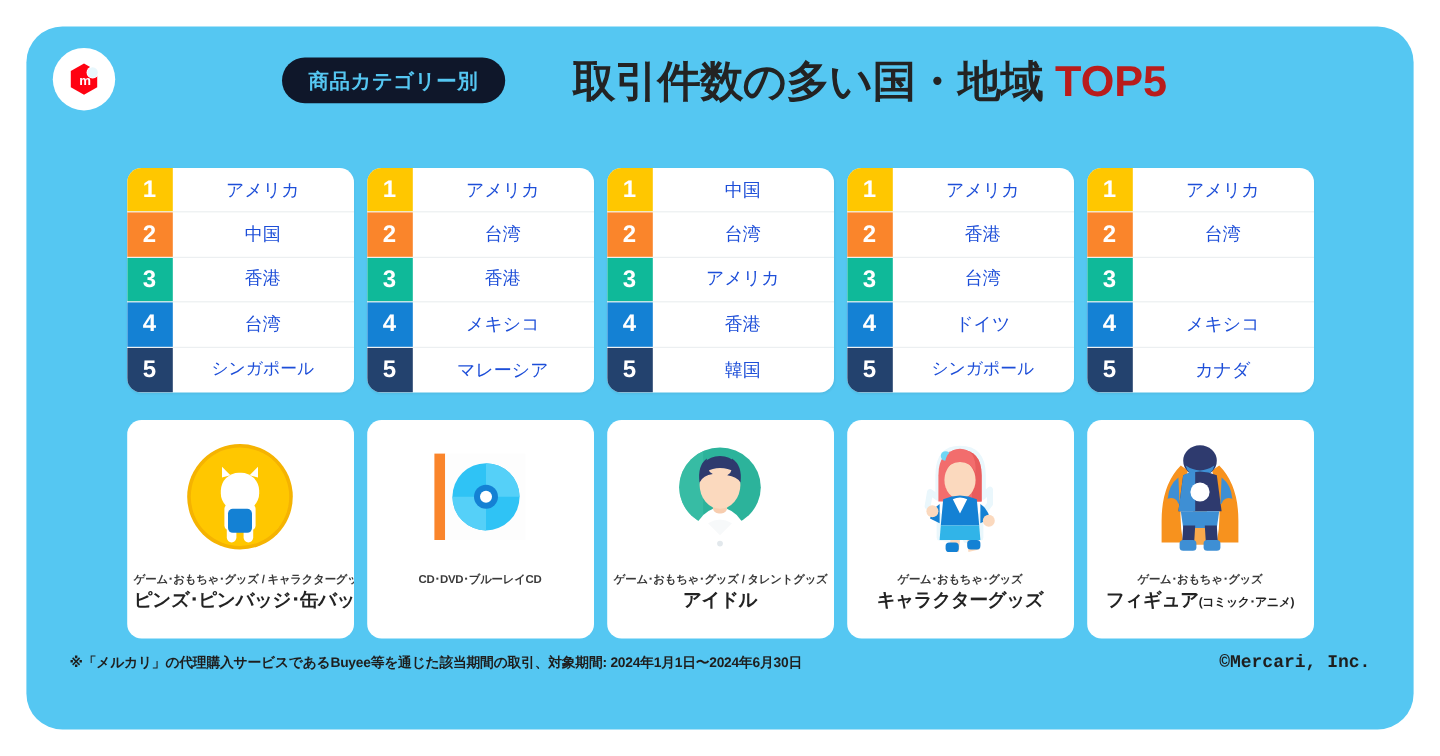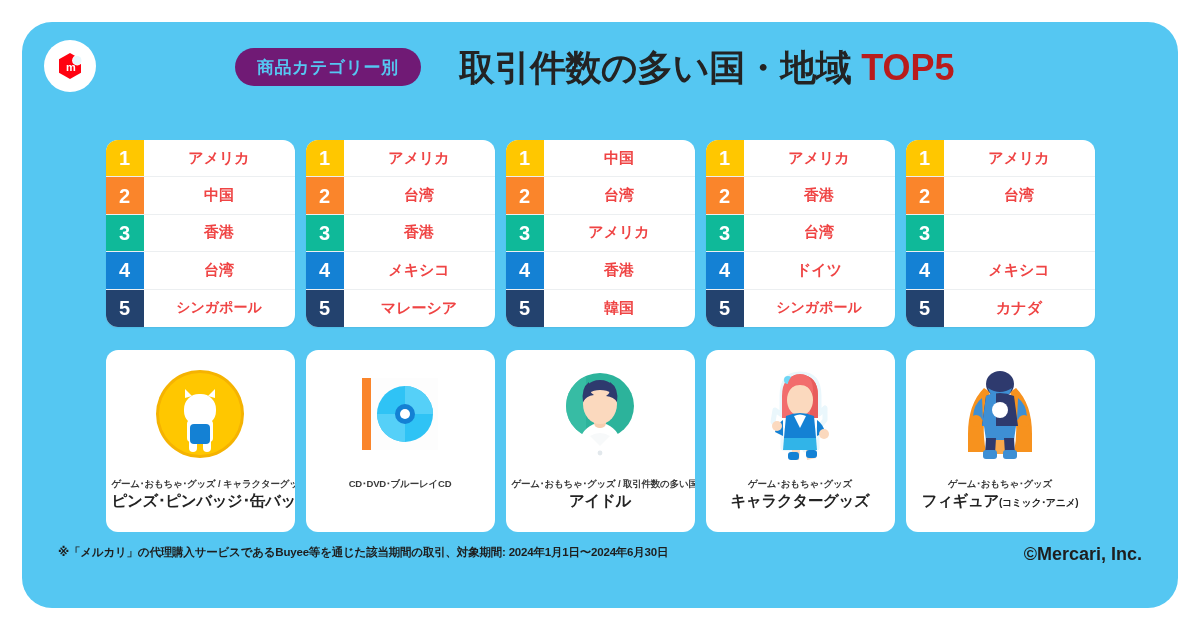--- a/index.html
+++ b/index.html
@@ -38,33 +38,33 @@
     background: #ffffff;
     display: flex; align-items: center; justify-content: center;
   }
   .logo svg { display:block; }
   .badge {
     position: absolute;
     left: 235px; top: 12px;
     height: 38px;
     padding: 0 22px;
     border-radius: 19px;
-    background: #701a75;
+    background: #0f172a;
     display: flex; align-items: center; justify-content: center;
   }
   .badge-text {
     font-size: 17px;
     font-weight: 700;
     color: #55C7F2;
     letter-spacing: 0.5px;
     white-space: nowrap;
   }
   .title {
     position: absolute;
-    left: 459px; top: 0px;
+    left: 477px; top: 0px;
     height: 64px;
     display: flex; align-items: center;
     white-space: nowrap;
     text-align: center;
   }
   .title-main {
     font-size: 36px;
     font-weight: 700;
     color: #232323;
     letter-spacing: -0.5px;
@@ -109,22 +109,22 @@
     font-size: 20px;
     font-weight: 700;
     line-height: 1;
   }
   .rank-name {
     flex: 1;
     display: flex;
     align-items: center;
     justify-content: center;
     font-size: 15px;
-    font-weight: 700;
-    color: #ef4444;
+    font-weight: 400;
+    color: #1d4ed8;
     letter-spacing: 0px;
   }
   .rank-name.long { font-size: 14px; }
   
   .illus-row {
     position: absolute;
     left: 0; top: 350px;
     width: 1200px;
     display: flex;
     justify-content: center;
@@ -179,24 +179,25 @@
     left: 58px; top: 545px;
     font-size: 11.5px;
     font-weight: 700;
     color: #1E1E1E;
     letter-spacing: -0.2px;
     white-space: nowrap;
   }
   .copyright {
     position: absolute;
     right: 58px; top: 544px;
-    font-size: 18px;
+    font-size: 15px;
     font-weight: 700;
     color: #1E1E1E;
     white-space: nowrap;
+    font-family: Liberation Mono, monospace;
   }
 </style>
 </head>
 <body>
 
 <div id="stage">
   <div class="panel"></div>
 
   <div class="header">
     <div class="logo">
@@ -388,21 +389,21 @@
           <path d="M50 58 q-16 4 -20 17 l40 0 q-4 -13 -20 -17z" fill="#ffffff"></path>
           <rect x="44" y="48" width="12" height="16" rx="5" fill="#F7CDAF"></rect>
           <ellipse cx="50" cy="40" rx="17" ry="20" fill="#FBD9BE"></ellipse>
           <path d="M33 38 q0 -22 17 -22 q17 0 17 22 q-3 -12 -17 -12 q-13 0 -17 12z" fill="#2E3A6E"></path>
           <path d="M33 38 q-2 -14 6 -20 q-1 10 5 13 q-8 1 -11 7z" fill="#2E3A6E"></path>
           <path d="M67 38 q2 -14 -7 -20 q2 11 -4 14 q8 1 11 6z" fill="#2E3A6E"></path>
           <path d="M40 72 q10 -6 20 0 l-10 10z" fill="#F7F9FA"></path>
         </svg>
       </div>
       <div class="illus-caption">
-        <div class="cat-sub">ゲーム･おもちゃ･グッズ / 取引件数の多い国</div>
+        <div class="cat-sub">ゲーム･おもちゃ･グッズ / タレントグッズ</div>
         <div class="cat-main"><span>アイドル</span></div>
       </div>
     </div>
 
     <div class="illus-card">
       <div class="illus-art">
         <svg width="100" height="100" viewBox="0 0 100 100">
           <g stroke="#EAF7FC" stroke-width="5" fill="none" stroke-linejoin="round">
             <path d="M50 10 q19 0 19 22 l0 18 l6 -6 l0 12 l-8 10 l0 18 l-12 2 l-4 -10 l-6 10 l-12 -2 l0 -18 l-10 -8 l2 -12 l7 5 l0 -19 q0 -22 18 -22z"></path>
           </g>

